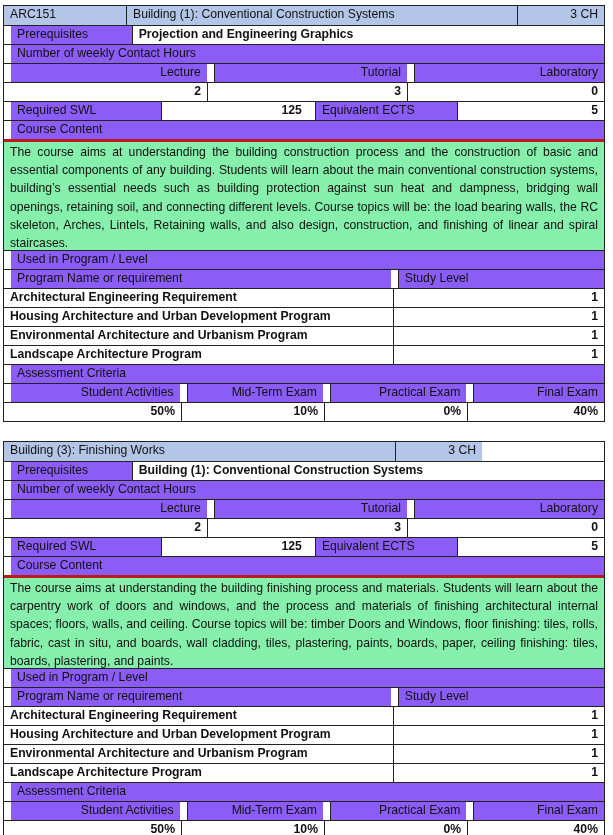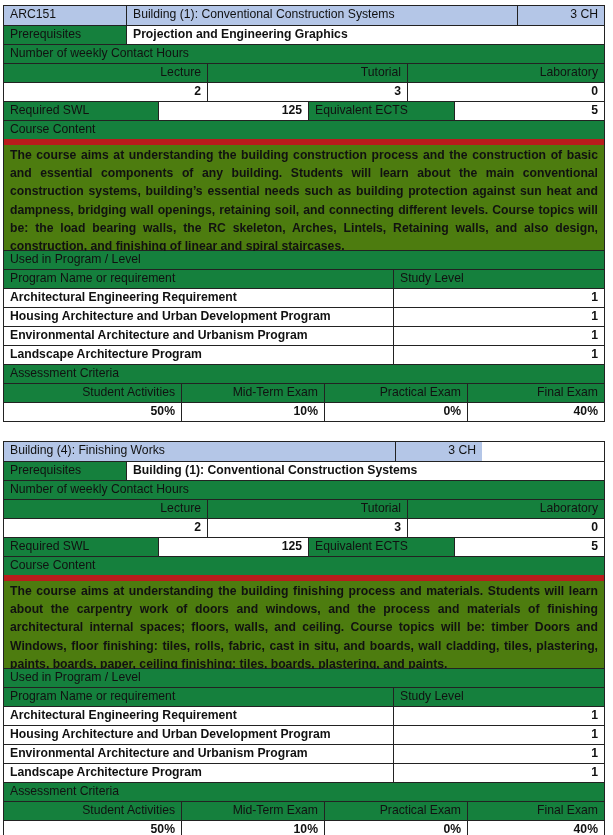--- a/index.html
+++ b/index.html
@@ -14,28 +14,27 @@
     box-sizing: border-box;
   }
   .row { display: flex; box-sizing: border-box; border-top: 1px solid #222; height: 19px; }
   .row:first-child { border-top: none; }
   .cell {
     box-sizing: border-box; padding: 0 6px; line-height: 17.4px;
     white-space: nowrap; overflow: hidden; border-left: 1px solid #222;
   }
   .cell:first-child { border-left: none; }
   .blue { background: #b4c6e7; }
-  .green { background: #15803d; }
+  .green { background: #8b5cf6; margin-left: 7px; }
   .white { background: #ffffff; font-weight: bold; }
   .center { text-align: right; }
   .content-body {
-    border-top: 6px solid #b91c1c; background: #4d7c0f; box-sizing: border-box;
+    border-top: 3px solid #b91c1c; background: #86efac; box-sizing: border-box;
     padding: 1px 6px 2px 6px; line-height: 18.2px; text-align: justify;
     white-space: normal;
-    font-weight: bold;
   }
 </style>
 </head>
 <body>
 
 <div class="course" style="top:5px;">
   <div class="row">
     <div class="cell blue" style="width:122px">ARC151</div>
     <div class="cell blue" style="width:391px">Building (1): Conventional Construction Systems</div>
     <div class="cell blue center" style="width:87px">3 CH</div>
@@ -102,21 +101,21 @@
   <div class="row">
     <div class="cell white center" style="width:177px">50%</div>
     <div class="cell white center" style="width:143px">10%</div>
     <div class="cell white center" style="width:143px">0%</div>
     <div class="cell white center" style="width:137px">40%</div>
   </div>
 </div>
 
 <div class="course" style="top:441px;">
   <div class="row">
-    <div class="cell blue" style="width:391px">Building (4): Finishing Works</div>
+    <div class="cell blue" style="width:391px">Building (3): Finishing Works</div>
     <div class="cell blue center" style="width:87px">3 CH</div>
   </div>
   <div class="row">
     <div class="cell green" style="width:122px">Prerequisites</div>
     <div class="cell white" style="width:478px">Building (1): Conventional Construction Systems</div>
   </div>
   <div class="row">
     <div class="cell green" style="width:600px">Number of weekly Contact Hours</div>
   </div>
   <div class="row">

